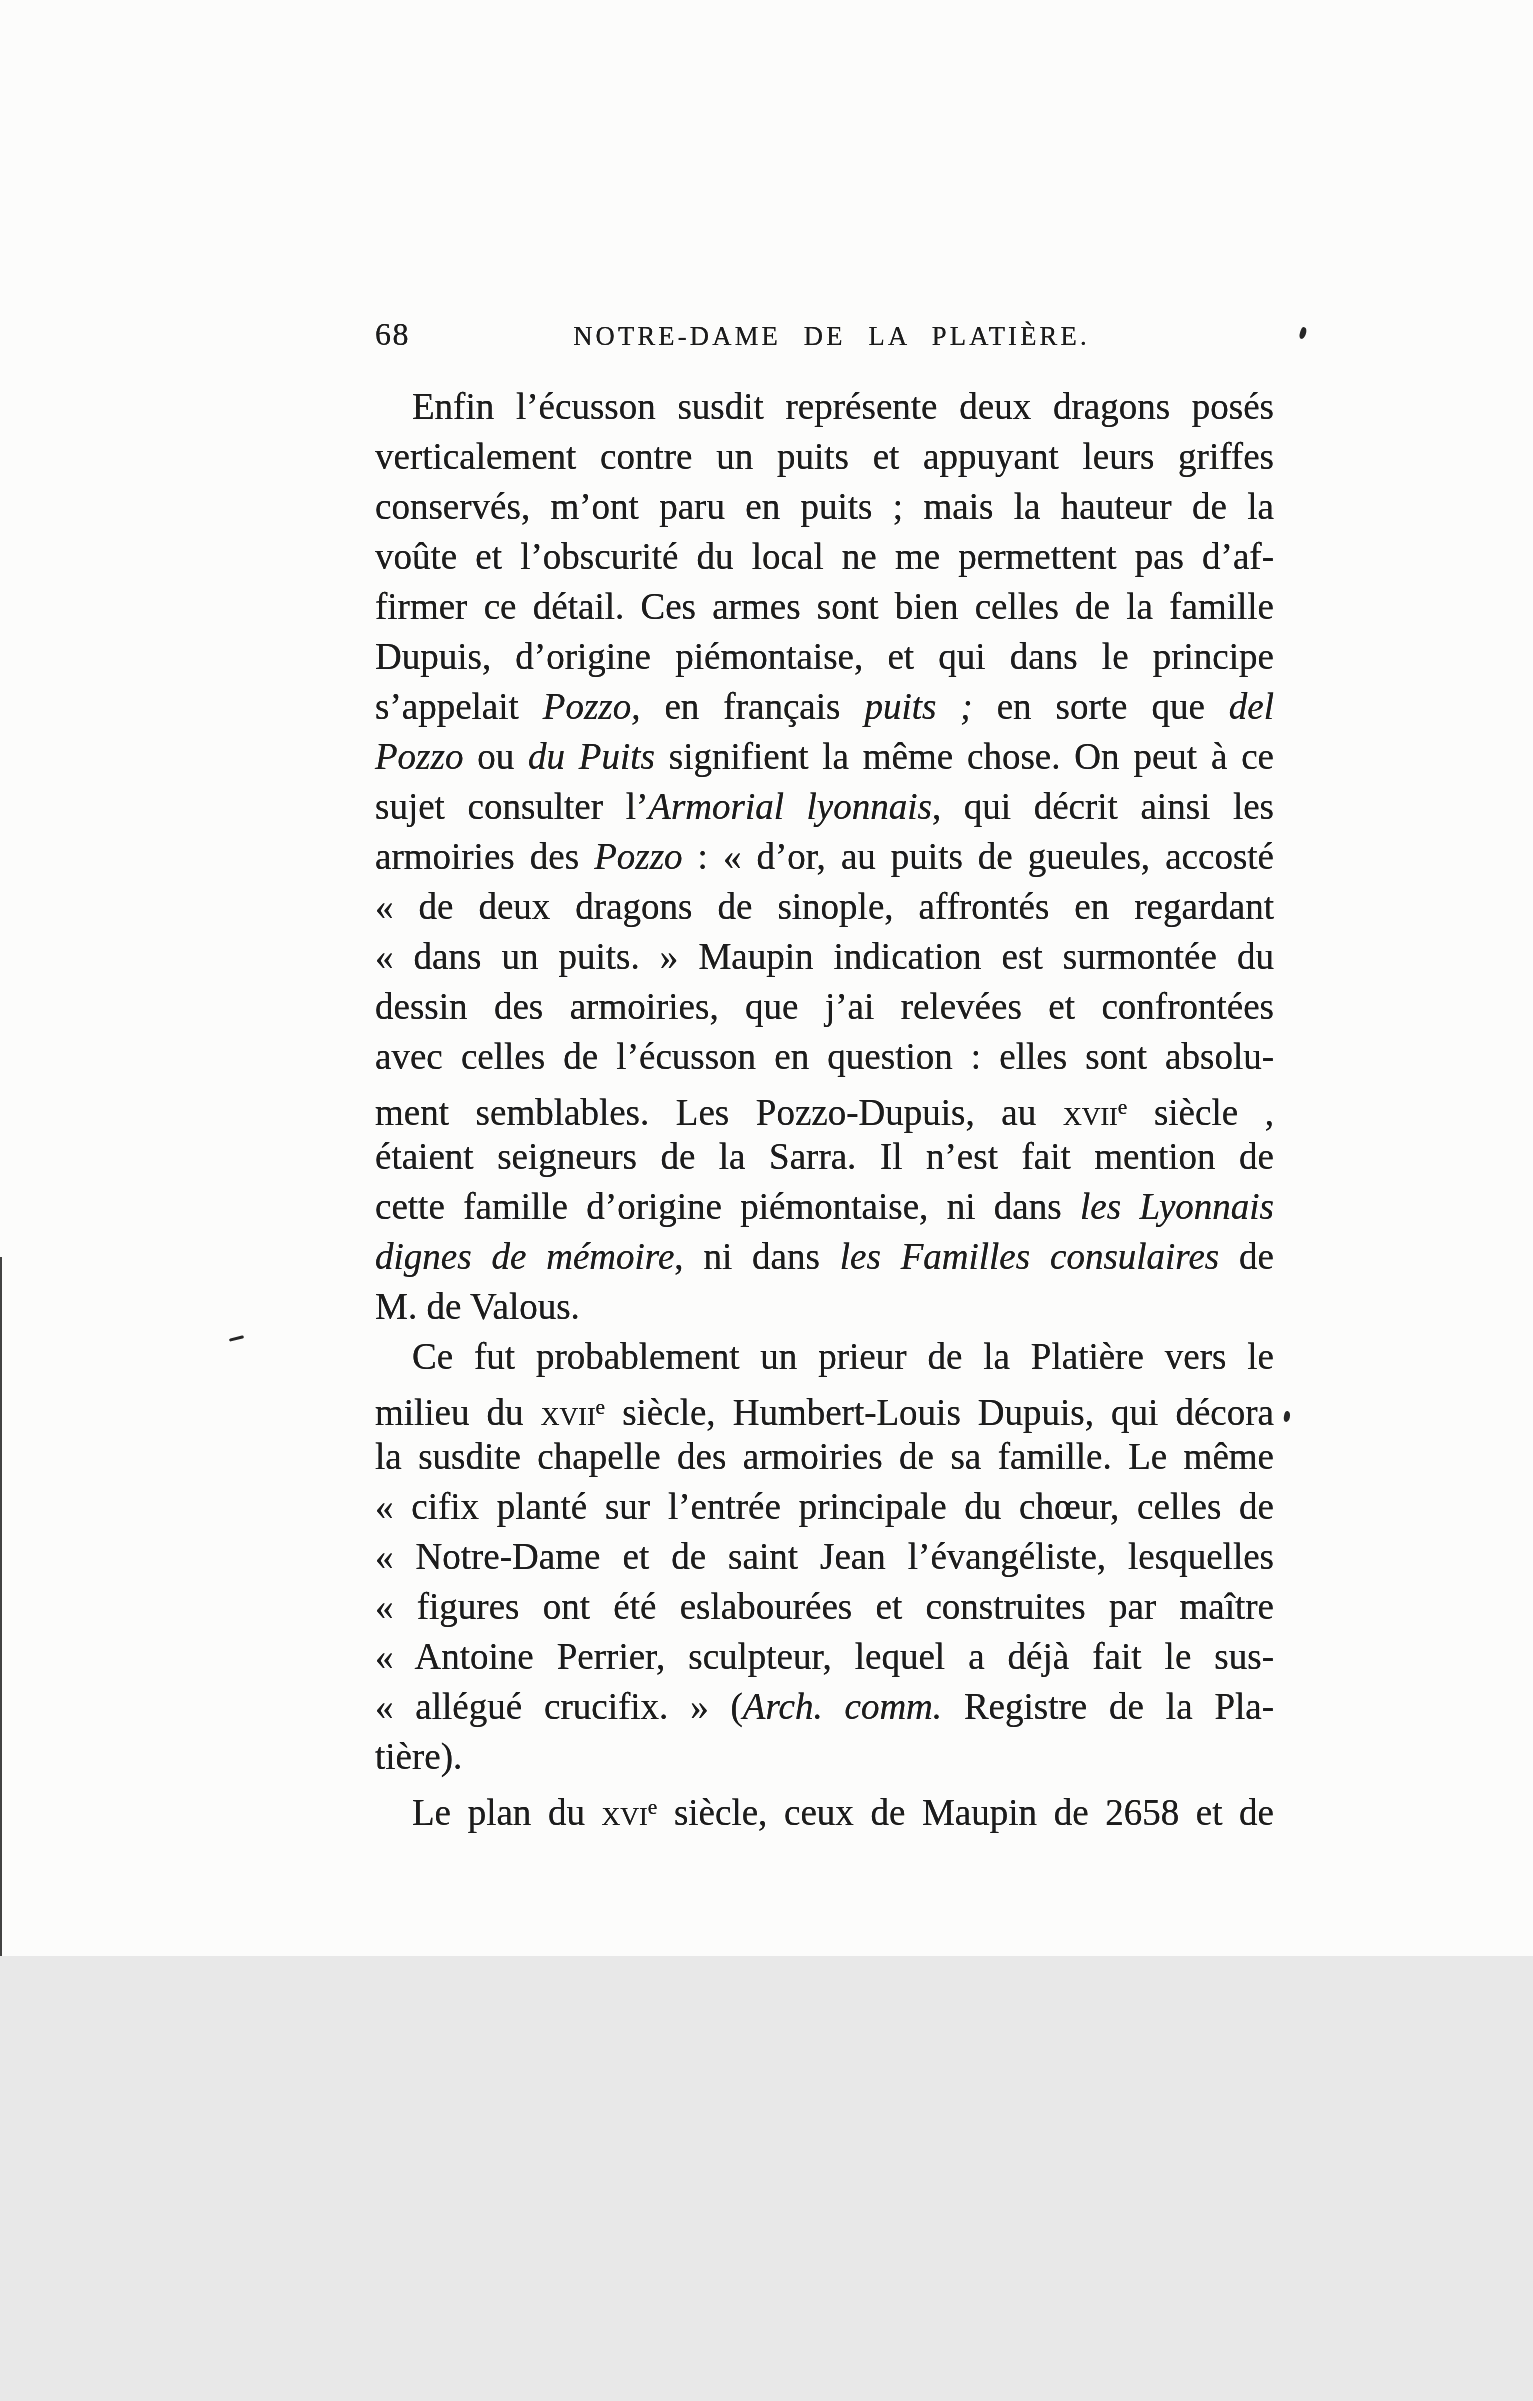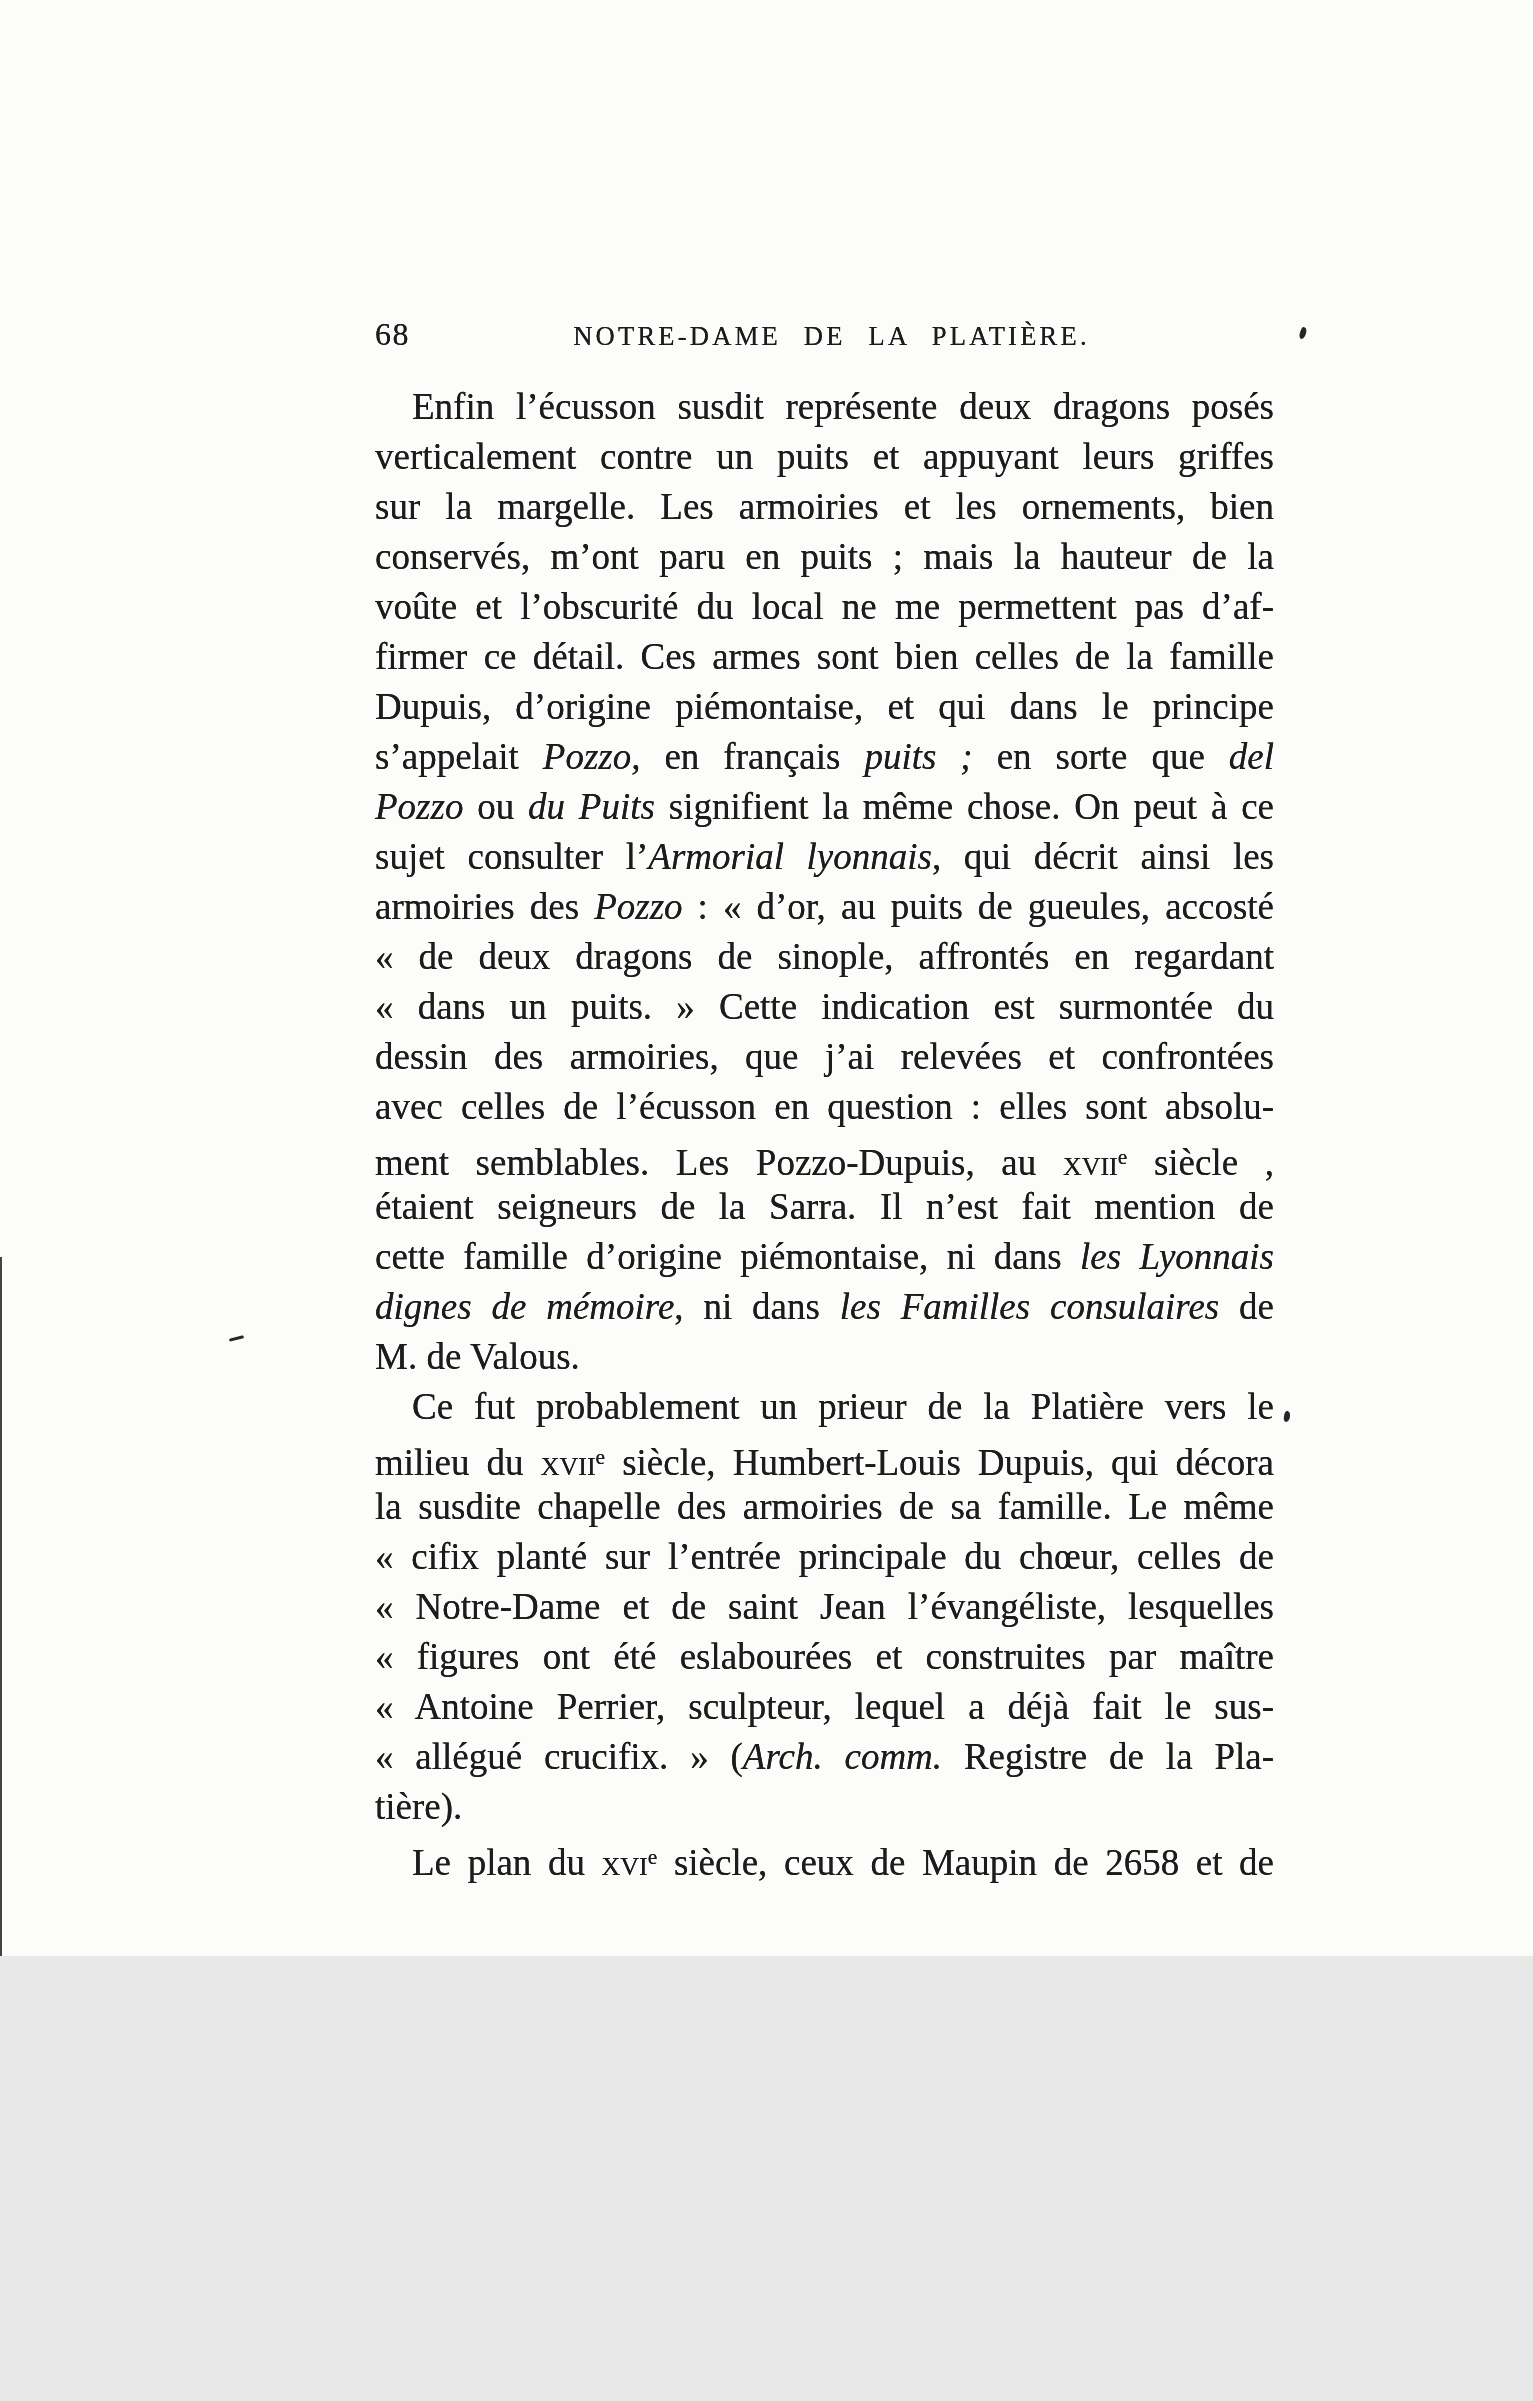--- a/index.html
+++ b/index.html
@@ -99,31 +99,30 @@
 <div class="page">
 
   <div class="pagehead">
     <span class="pagenum">68</span>
     <span class="runhead">NOTRE-DAME DE LA PLATIÈRE.</span>
   </div>
 
   <main class="textblock">
       <div class="line indent"><span>Enfin l’écusson susdit représente deux dragons posés</span></div>
       <div class="line"><span>verticalement contre un puits et appuyant leurs griffes</span></div>
-      <div class="line"><span>sur la margelle. Les armoiries et les ornements, bien</span></div>
       <div class="line"><span>conservés, m’ont paru en puits ; mais la hauteur de la</span></div>
       <div class="line"><span>voûte et l’obscurité du local ne me permettent pas d’af-</span></div>
       <div class="line"><span>firmer ce détail. Ces armes sont bien celles de la famille</span></div>
       <div class="line"><span>Dupuis, d’origine piémontaise, et qui dans le principe</span></div>
       <div class="line"><span>s’appelait </span><span class="it">Pozzo,</span><span> en français </span><span class="it">puits ;</span><span> en sorte que </span><span class="it">del</span></div>
       <div class="line"><span class="it">Pozzo</span><span> ou </span><span class="it">du Puits</span><span> signifient la même chose. On peut à ce</span></div>
       <div class="line"><span>sujet consulter l’</span><span class="it">Armorial lyonnais</span><span>, qui décrit ainsi les</span></div>
       <div class="line"><span>armoiries des </span><span class="it">Pozzo</span><span> : « d’or, au puits de gueules, accosté</span></div>
       <div class="line"><span>« de deux dragons de sinople, affrontés en regardant</span></div>
-      <div class="line"><span>« dans un puits. » Cette indication est surmontée du</span></div>
+      <div class="line"><span>« dans un puits. » Maupin indication est surmontée du</span></div>
       <div class="line"><span>dessin des armoiries, que j’ai relevées et confrontées</span></div>
       <div class="line"><span>avec celles de l’écusson en question : elles sont absolu-</span></div>
       <div class="line"><span>ment semblables. Les Pozzo-Dupuis, au </span><span class="sc">xvii</span><span class="sup">e</span><span> siècle ,</span></div>
       <div class="line"><span>étaient seigneurs de la Sarra. Il n’est fait mention de</span></div>
       <div class="line"><span>cette famille d’origine piémontaise, ni dans </span><span class="it">les Lyonnais</span></div>
       <div class="line"><span class="it">dignes de mémoire</span><span>, ni dans </span><span class="it">les Familles consulaires</span><span> de</span></div>
       <div class="line short"><span>M. de Valous.</span></div>
       <div class="line indent"><span>Ce fut probablement un prieur de la Platière vers le</span></div>
       <div class="line"><span>milieu du </span><span class="sc">xvii</span><span class="sup">e</span><span> siècle, Humbert-Louis Dupuis, qui décora</span></div>
       <div class="line"><span>la susdite chapelle des armoiries de sa famille. Le même</span></div>

